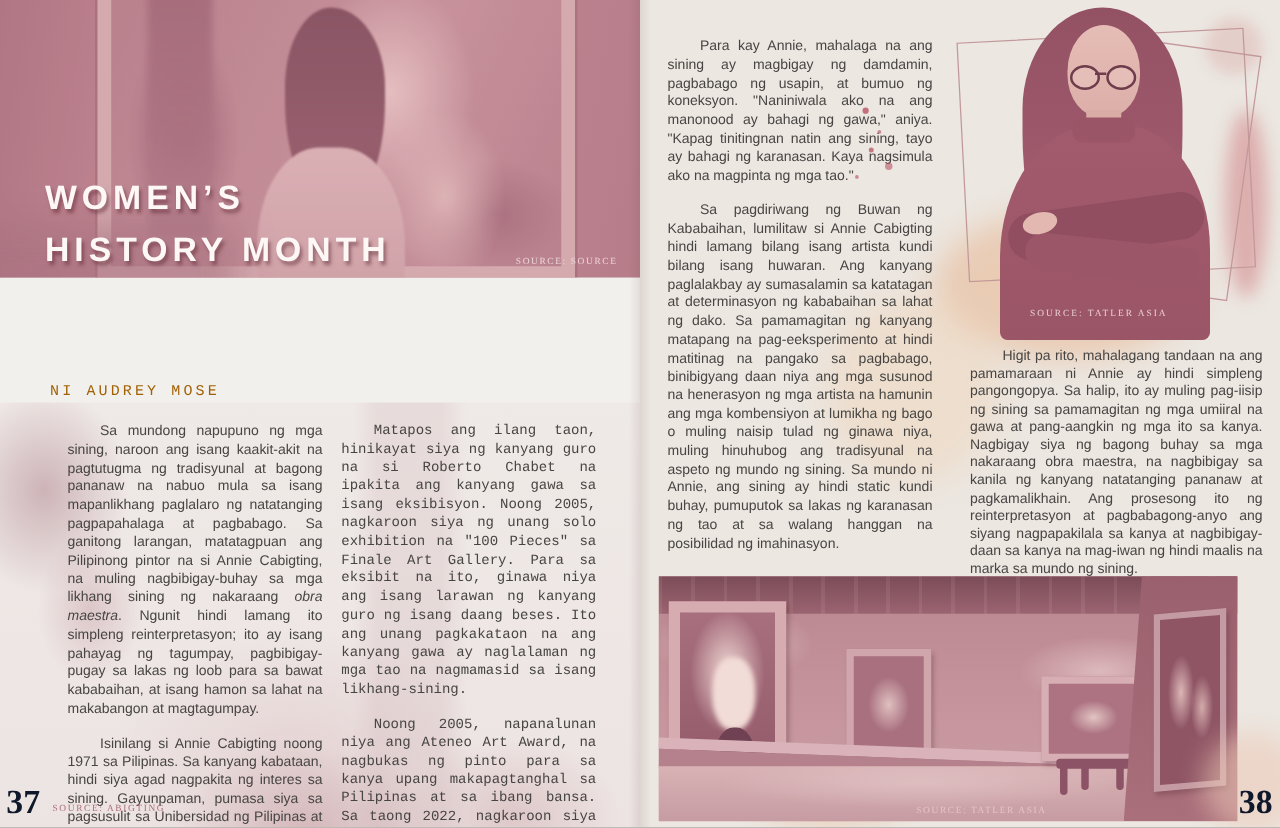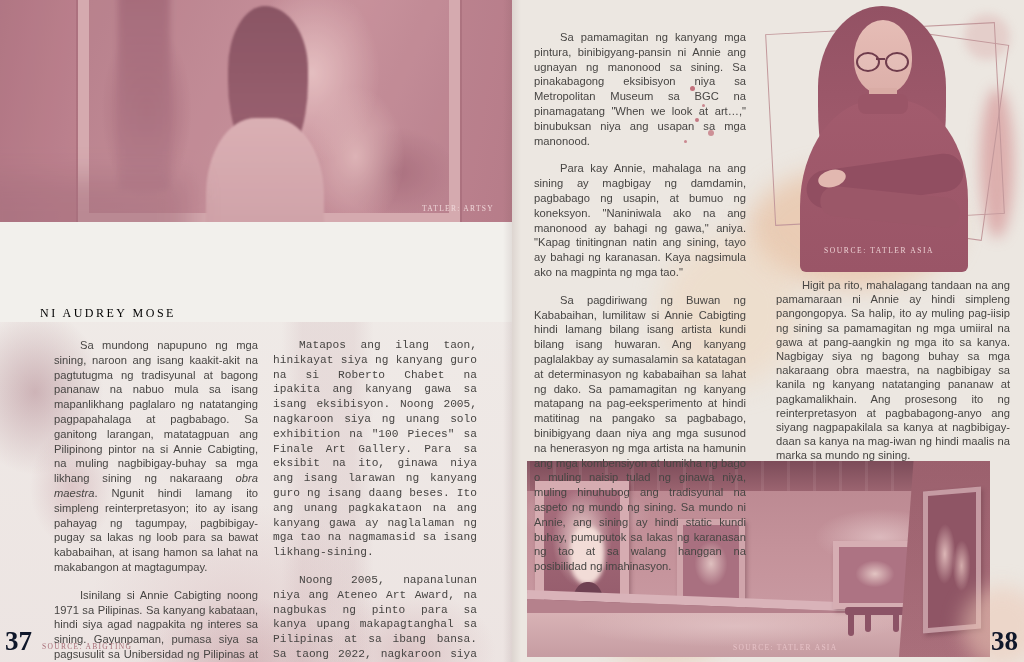--- a/index.html
+++ b/index.html
@@ -38,22 +38,22 @@
   .src{font-family:"Liberation Serif",serif;font-size:7.5px;letter-spacing:1.3px;z-index:6;}
   .src-artsy{position:absolute;right:18px;top:204px;color:#eed6d8;}
 
   
   .headline-wrap{position:absolute;left:46px;top:206px;z-index:4;}
   .headline{margin:0;font-family:"Liberation Serif",serif;font-weight:bold;color:#171512;
         white-space:nowrap;transform:scale(.55,1.12);transform-origin:left top;letter-spacing:0;}
   .hl-ini{font-size:88px;}
   .hl-rest{font-size:70px;}
   .hl-space{display:inline-block;width:26px;}
-  .byline{position:absolute;left:40px;top:306px;z-index:4;font-family:Liberation Serif, serif;
-        font-size:12px;letter-spacing:2.5px;color:#000000;}
+  .byline{position:absolute;left:40px;top:306px;z-index:4;font-family:Liberation Mono, monospace;
+        font-size:12px;letter-spacing:2.5px;color:#a16207;}
 
   
   .bg-fade{position:absolute;left:0;top:322px;width:512px;height:340px;z-index:1;background:
       radial-gradient(95px 115px at 35px 70px,rgba(146,85,100,.36),rgba(146,85,100,0) 72%),
       radial-gradient(60px 85px at 72px 165px,rgba(170,105,118,.26),rgba(170,105,118,0) 70%),
       radial-gradient(150px 95px at 48% 101%,rgba(168,100,112,.30),rgba(168,100,112,0) 72%),
       radial-gradient(120px 85px at 80% 97%,rgba(180,115,125,.26),rgba(180,115,125,0) 72%),
       radial-gradient(210px 150px at 46% 84%,rgba(190,130,140,.18),rgba(190,130,140,0) 70%),
       linear-gradient(90deg,rgba(0,0,0,0) 55%,rgba(160,100,112,.10) 59%,rgba(160,100,112,.10) 69%,rgba(0,0,0,0) 73%),
       linear-gradient(rgba(205,160,168,.08),rgba(205,160,168,.15));}
@@ -153,22 +153,24 @@
   <section class="page page-left">
 
     <div class="hero">
       <div class="hero-frame"></div>
       <div class="hero-drape"></div>
       <div class="hero-viewer-hair"></div>
       <div class="hero-viewer-body"></div>
       <div class="hero-foreblur"></div>
       <div class="hero-tint"></div>
       <div class="hero-title">
+        <div>WOMEN’S</div>
+        <div>HISTORY MONTH</div>
       </div>
-      <div class="src src-artsy">TATLER: ARTSY</div>
+      <div class="src src-artsy">SOURCE: SOURCE</div>
     </div>
 
     <div class="byline">NI AUDREY MOSE</div>
 
     <div class="bg-fade"></div>
 
     <div class="col col-l1">
       <p><span>Sa mundong napupuno ng mga sining, naroon ang isang kaakit-akit na pagtutugma ng tradisyunal at bagong pananaw na nabuo mula sa isang mapanlikhang paglalaro ng natatanging pagpapahalaga at pagbabago. Sa ganitong larangan, matatagpuan ang Pilipinong pintor na si Annie Cabigting, na muling nagbibigay-buhay sa mga likhang sining ng nakaraang </span><i>obra maestra</i><span>. Ngunit hindi lamang ito simpleng reinterpretasyon; ito ay isang pahayag ng tagumpay, pagbibigay-pugay sa lakas ng loob para sa bawat kababaihan, at isang hamon sa lahat na makabangon at magtagumpay.</span></p>
       <p>Isinilang si Annie Cabigting noong 1971 sa Pilipinas. Sa kanyang kabataan, hindi siya agad nagpakita ng interes sa sining. Gayunpaman, pumasa siya sa pagsusulit sa Unibersidad ng Pilipinas at nagtapos siya bilang isang pintor noong 1994.</p>
     </div>
@@ -188,21 +190,20 @@
     <div class="splat sp3"></div>
     <div class="splat sp4"></div>
     <div class="splat sp6"></div>
     <div class="dot d1"></div>
     <div class="dot d2"></div>
     <div class="dot d3"></div>
     <div class="dot d4"></div>
     <div class="dot d5"></div>
 
     <div class="col col-r1">
-      <p>Sa pamamagitan ng kanyang mga pintura, binibigyang-pansin ni Annie ang ugnayan ng manonood sa sining. Sa pinakabagong eksibisyon niya sa Metropolitan Museum sa BGC na pinamagatang "When we look at art…," binubuksan niya ang usapan sa mga manonood.</p>
       <p>Para kay Annie, mahalaga na ang sining ay magbigay ng damdamin, pagbabago ng usapin, at bumuo ng koneksyon. "Naniniwala ako na ang manonood ay bahagi ng gawa," aniya. "Kapag tinitingnan natin ang sining, tayo ay bahagi ng karanasan. Kaya nagsimula ako na magpinta ng mga tao."</p>
       <p>Sa pagdiriwang ng Buwan ng Kababaihan, lumilitaw si Annie Cabigting hindi lamang bilang isang artista kundi bilang isang huwaran. Ang kanyang paglalakbay ay sumasalamin sa katatagan at determinasyon ng kababaihan sa lahat ng dako. Sa pamamagitan ng kanyang matapang na pag-eeksperimento at hindi matitinag na pangako sa pagbabago, binibigyang daan niya ang mga susunod na henerasyon ng mga artista na hamunin ang mga kombensiyon at lumikha ng bago o muling naisip tulad ng ginawa niya, muling hinuhubog ang tradisyunal na aspeto ng mundo ng sining. Sa mundo ni Annie, ang sining ay hindi static kundi buhay, pumuputok sa lakas ng karanasan ng tao at sa walang hanggan na posibilidad ng imahinasyon.</p>
     </div>
 
     <div class="portrait">
       <div class="deco-rect deco-a"></div>
       <div class="deco-rect deco-b"></div>
       <div class="pt-hair"></div>
       <div class="pt-face"></div>
       <div class="pt-glass pt-glass-l"></div>

